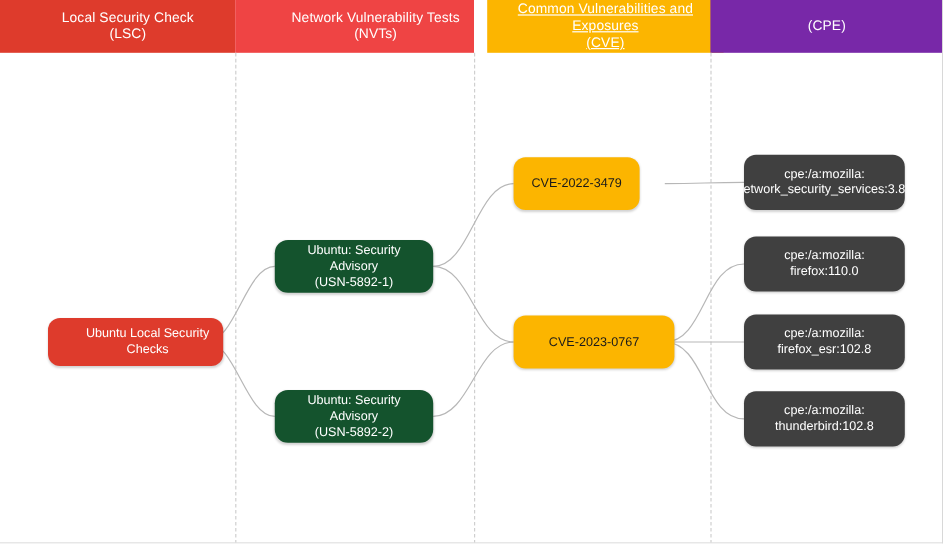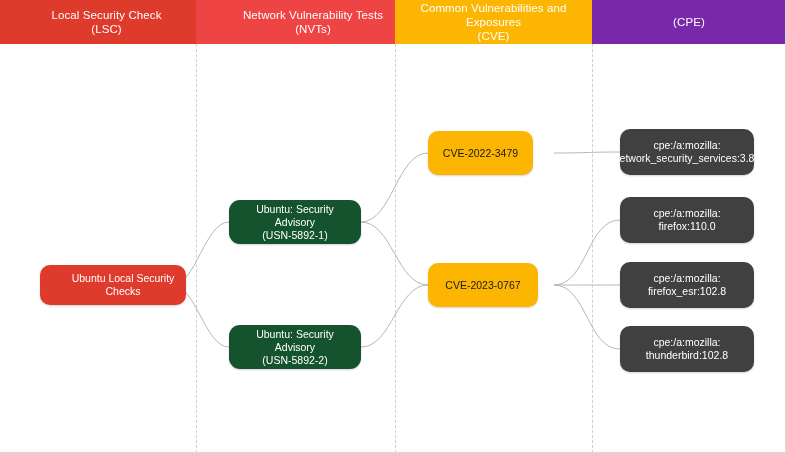--- a/index.html
+++ b/index.html
@@ -37,21 +37,21 @@
 <div id="canvas">
 
   <div class="lane-header" style="left:0px;width:196px;background:#de3b2c;padding-left:17px;">
     <span class="l1">Local Security Check</span>
     <span class="l2">(LSC)</span>
   </div>
   <div class="lane-header" style="left:196px;width:199px;background:#ef4444;padding-left:35px;">
     <span class="l1">Network Vulnerability Tests</span>
     <span class="l2">(NVTs)</span>
   </div>
-  <div class="lane-header" style="left:395px;width:197px;background:#fcb500;">
+  <div class="lane-header" style="left:406px;width:197px;background:#fcb500;text-decoration:underline;">
     <span class="l1">Common Vulnerabilities and Exposures</span>
     <span class="l2">(CVE)</span>
   </div>
   <div class="lane-header" style="left:592px;width:194px;background:#7828a8;">
     <span class="l2">(CPE)</span>
   </div>
 
   <div class="divider" style="left:196px;"></div>
   <div class="divider" style="left:395px;"></div>
   <div class="divider" style="left:592px;"></div>
@@ -81,21 +81,21 @@
 
   <div class="node nvt" style="left:229px;top:325px;width:132px;height:44px;">
     <span>Ubuntu: Security Advisory
 (USN-5892-2)</span>
   </div>
 
   <div class="node cve" style="left:428px;top:131px;width:105px;height:44px;">
     <span>CVE-2022-3479</span>
   </div>
 
-  <div class="node cve" style="left:428px;top:263px;width:110px;height:44px;">
+  <div class="node cve" style="left:428px;top:263px;width:134px;height:44px;">
     <span>CVE-2023-0767</span>
   </div>
 
   <div class="node cpe" style="left:620px;top:129px;width:134px;height:46px;">
     <span>cpe:/a:mozilla:
 network_security_services:3.81</span>
   </div>
 
   <div class="node cpe" style="left:620px;top:197px;width:134px;height:46px;">
     <span>cpe:/a:mozilla:

